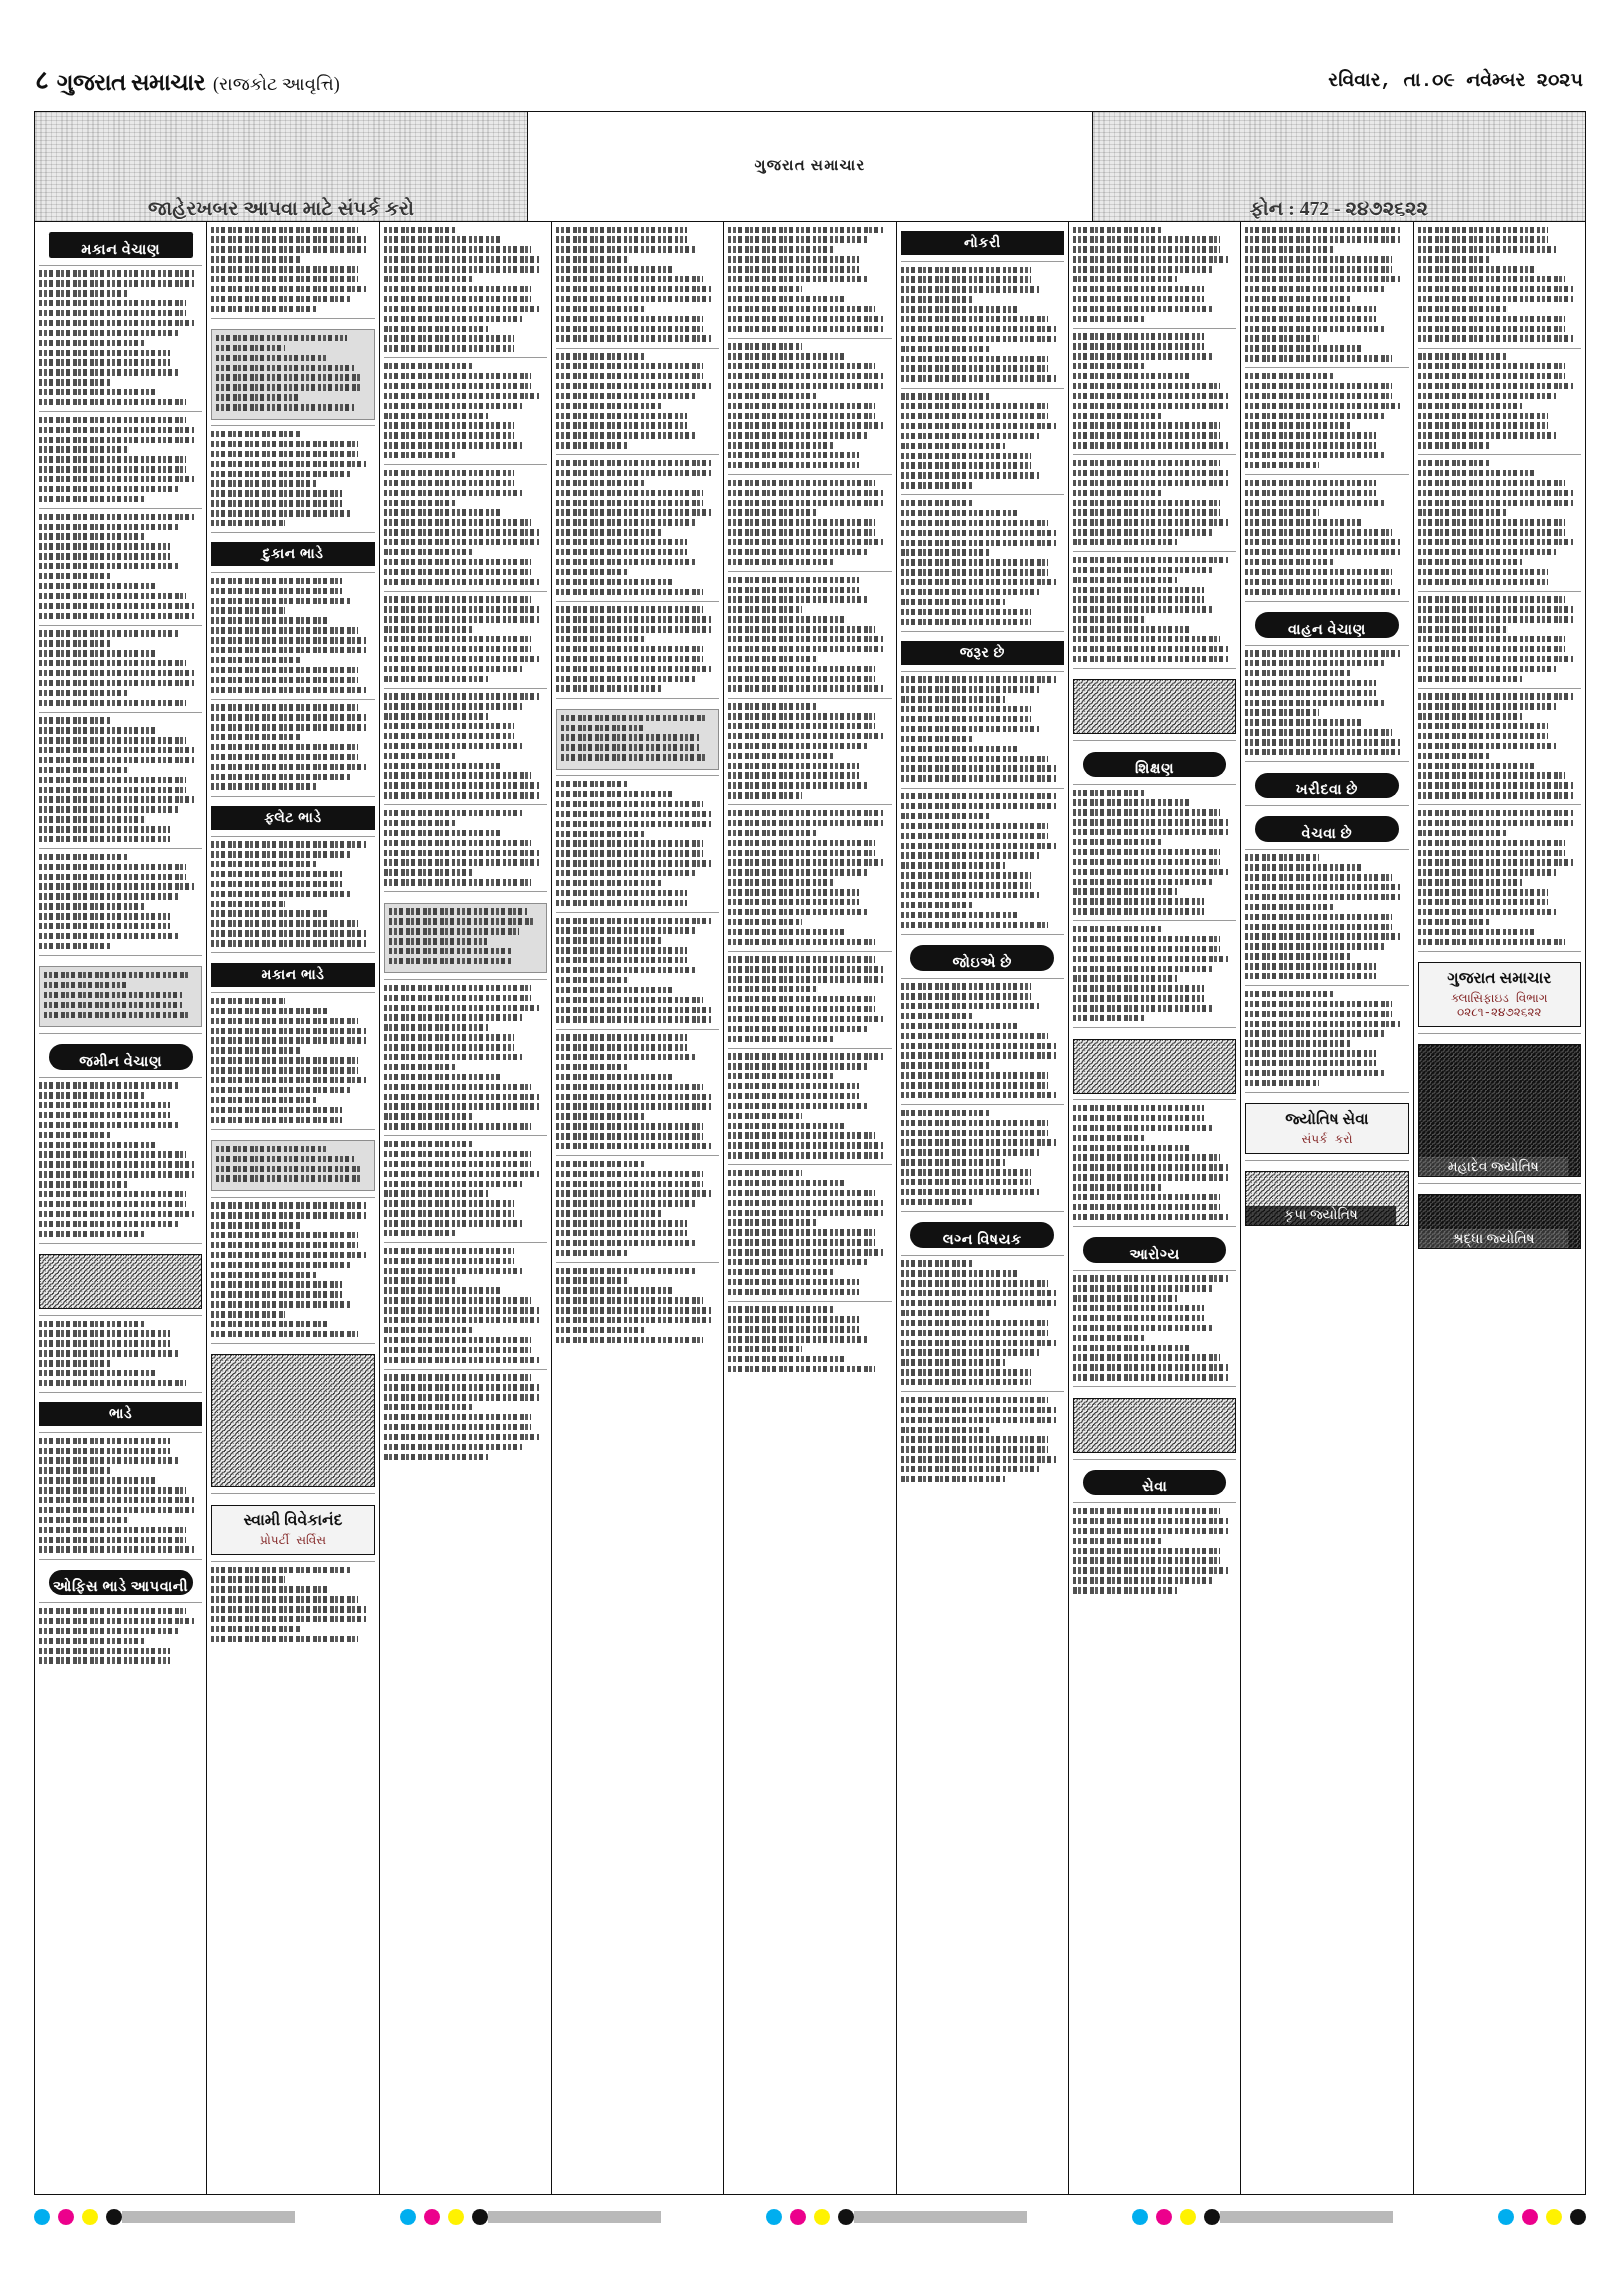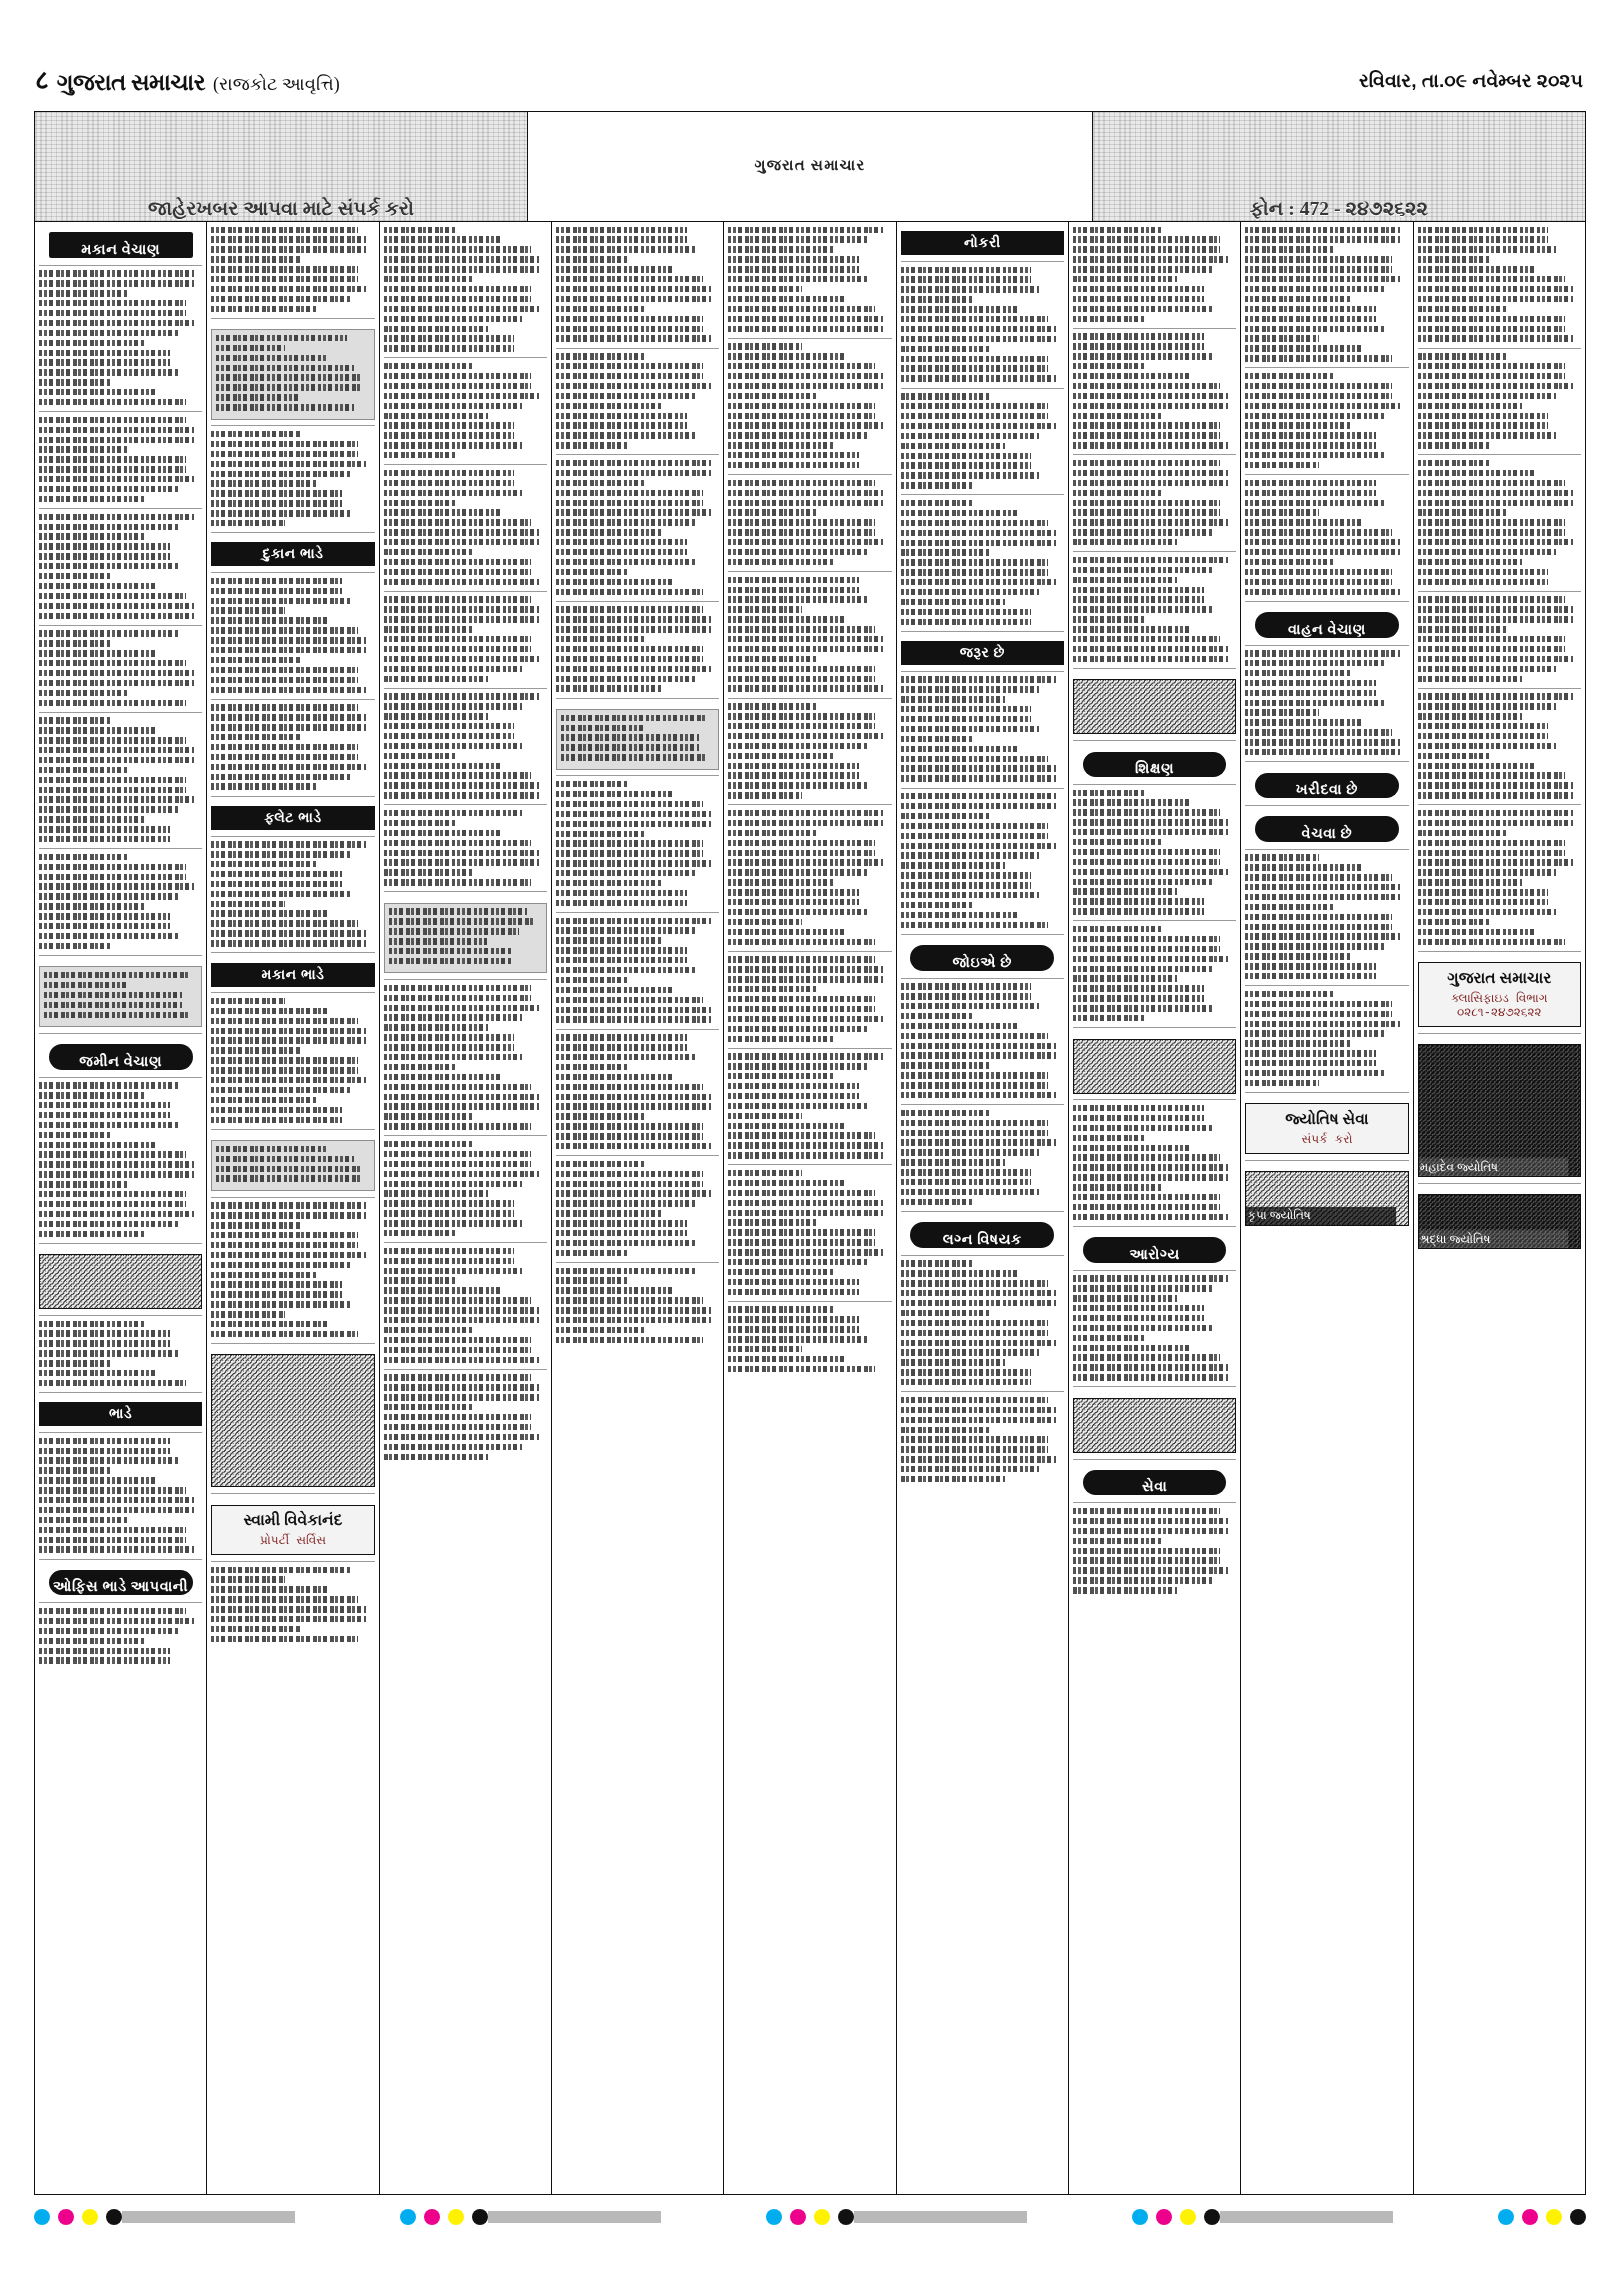--- a/index.html
+++ b/index.html
@@ -32,21 +32,21 @@
   .mast-logo {
     font-family:"Liberation Serif", serif;
     font-size:23px; font-weight:700; letter-spacing:-0.6px;
     line-height:1; color:#111;
   }
   .mast-edition {
     font-family:Liberation Serif, serif;
     font-size:18px; line-height:1; color:#111; padding-bottom:1.2px;
   }
   .mast-date {
-    font-family:Liberation Sans, sans-serif;
+    font-family:Liberation Mono, monospace;
     font-size:19px; font-weight:700; color:#111;
   }
 
   
   .sheet {
     position:absolute; left:34px; top:111px; width:1552px; height:2084px;
     border:1.7px solid #111; background:#fff;
   }
 
   
@@ -176,22 +176,22 @@
       repeating-radial-gradient(circle at 0 0, #3a3a3a 0 1.2px, #eaeaea 1.2px 2.9px),
       #cfcfcf;
     background-size:5.2px 5.2px;
     position:relative;
   }
   .photo.tall { height:133px; }
   .photo.short { height:55px; }
   .photo .cap {
     position:absolute; left:0; right:12px; bottom:0;
     background:rgba(0,0,0,.72); color:#fff;
-    font-family:"Liberation Serif", serif; font-size:12px;
-    padding:1.7px 1.2px; filter:blur(0.1px);
+    font-family:"Liberation Serif", serif; font-size:14px;
+    text-align:center; padding:1.7px 1.2px; filter:blur(0.1px);
   }
   .photo.dark {
     background:
       repeating-radial-gradient(circle at 0 0, #111 0 1.7px, #555 1.7px 2.9px),
       #222;
     background-size:4.6px 4.6px;
   }
   .photo.dark .cap { background:rgba(255,255,255,.15); }
 
   

